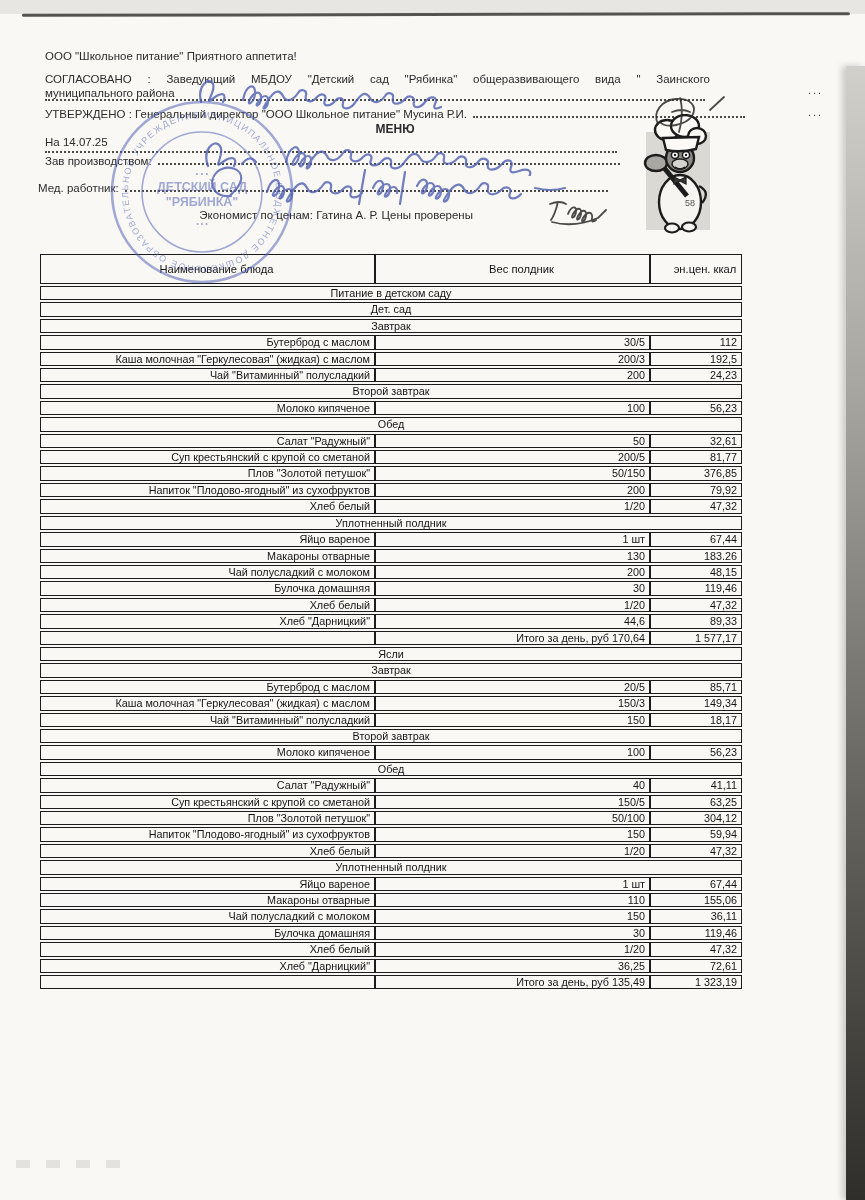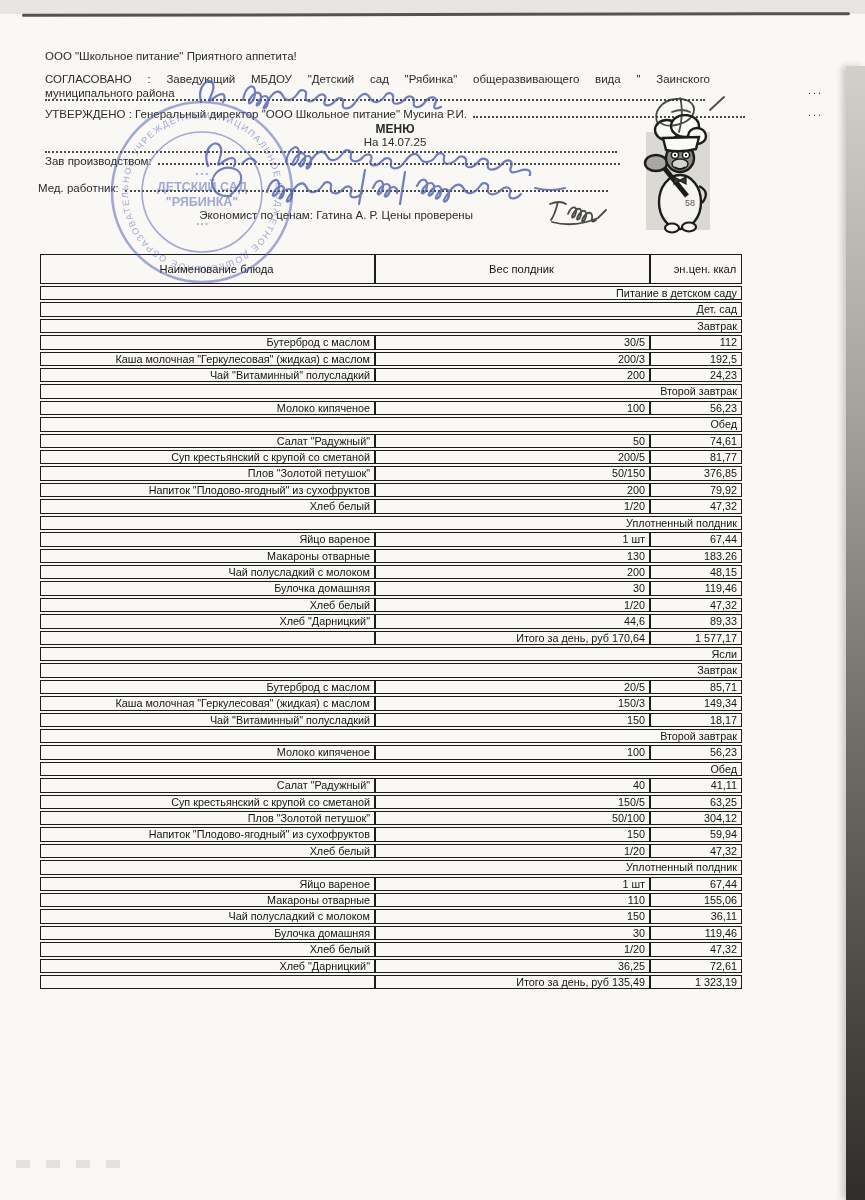--- a/index.html
+++ b/index.html
@@ -35,21 +35,21 @@
   .just{text-align:justify;text-align-last:justify;}
   .dotline{border-bottom:2px dotted #4a4a48;height:0;}
   .dotline-agreed{left:45px;top:99px;width:660px;}
   .edge-dots{font-size:11px;letter-spacing:2px;color:#3c3c3a;}
   .edge-dots.d1{left:808px;top:84px;}
   .edge-dots.d2{left:808px;top:106px;}
   .dotrow{display:flex;align-items:flex-end;font-size:11.5px;}
   .dotrow .fill{flex:1;border-bottom:2px dotted #4a4a48;margin:0 0 2px 6px;}
   .row-approved{left:45px;top:108px;width:700px;}
   .menu-title{left:45px;top:122px;width:700px;text-align:center;font-size:12px;font-weight:bold;}
-  .menu-date{left:45px;top:136px;width:700px;text-align:center;font-size:11.5px;}
+  .menu-date{left:45px;top:136px;width:700px;text-align:left;font-size:11.5px;}
   .dotline-a{left:45px;top:151px;width:572px;}
   .row-zav{left:45px;top:155px;width:575px;}
   .row-med{left:38px;top:182px;width:570px;}
   .row-econ{left:45px;top:209px;width:428px;flex-direction:column;}
   
   .stamp{left:106px;top:96px;width:192px;height:192px;opacity:.52;pointer-events:none;z-index:5;}
   
   .chef-wrap{left:641px;top:114px;width:76px;height:124px;z-index:4;}
   
   .sig{pointer-events:none;z-index:6;}
@@ -62,21 +62,21 @@
     font-size:10.8px;color:#141414;
   }
   .menu-table td,.menu-table th{
     border:1px solid #1c1c1c;height:11px;padding:0 4px;
     font-weight:normal;line-height:1.15;background:transparent;
     white-space:nowrap;overflow:hidden;
   }
   .menu-table th{height:28px;text-align:center;font-size:11.2px;padding-left:22px;}
   .menu-table td.name{text-align:right;}
   .menu-table td.num{text-align:right;}
-  .menu-table td.sec{text-align:right;}
+  .menu-table td.sec{text-align:center;}
 </style>
 </head>
 <body>
 
 <div class="page"></div>
 <div class="scan-topline"></div>
 <div class="scan-rightstrip"></div>
 <div class="scan-smudge"></div>
 
 <div class="abs greeting">ООО "Школьное питание" Приятного аппетита!</div>
@@ -226,21 +226,21 @@
         <td class="name">Молоко кипяченое</td>
         <td class="num">100</td>
         <td class="num">56,23</td>
       </tr>
       <tr>
         <td colspan="3" class="sec">Обед</td>
       </tr>
       <tr>
         <td class="name">Салат "Радужный"</td>
         <td class="num">50</td>
-        <td class="num">74,61</td>
+        <td class="num">32,61</td>
       </tr>
       <tr>
         <td class="name">Суп крестьянский с крупой со сметаной</td>
         <td class="num">200/5</td>
         <td class="num">81,77</td>
       </tr>
       <tr>
         <td class="name">Плов "Золотой петушок"</td>
         <td class="num">50/150</td>
         <td class="num">376,85</td>

